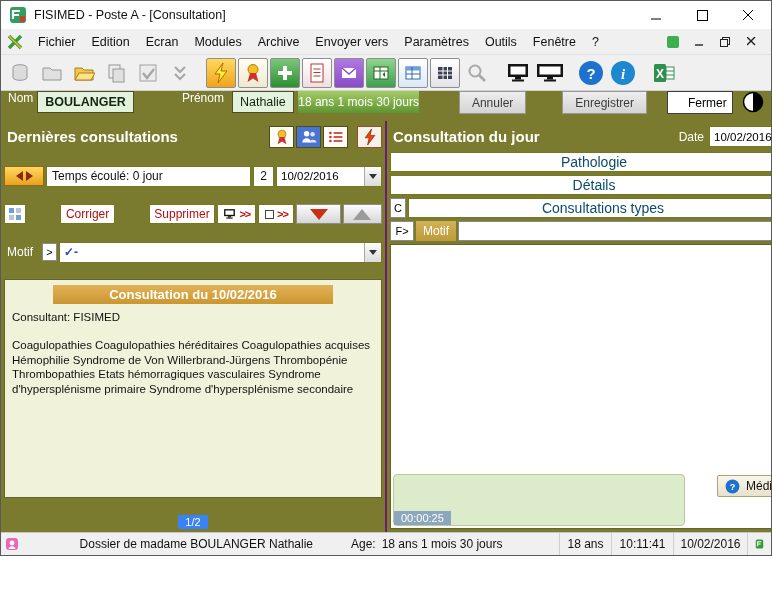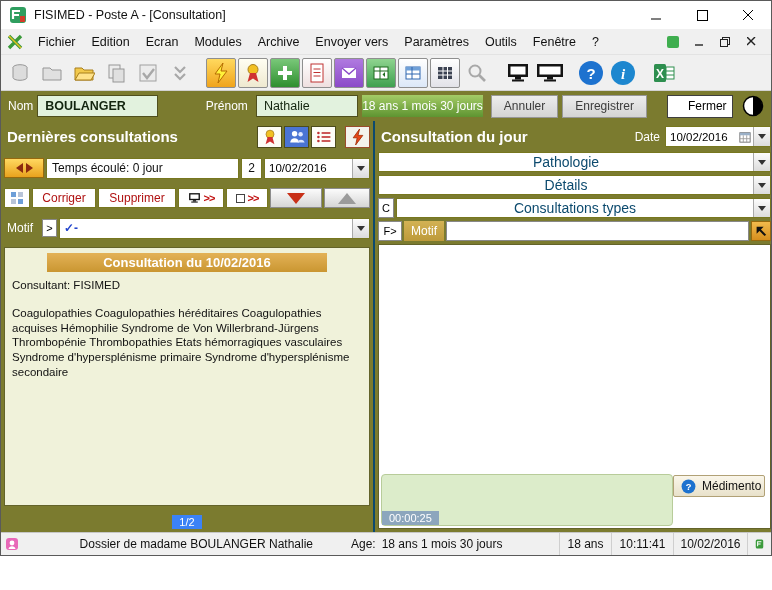--- a/index.html
+++ b/index.html
@@ -1,18 +1,18 @@
 <!DOCTYPE html>
 <html><head>
 <meta charset="utf-8">
 <style>
   * { box-sizing: border-box; margin: 0; padding: 0; }
   html, body { width: 772px; height: 590px; }
   body { font-family: "Liberation Sans", sans-serif; background: #fff; overflow: hidden; }
-  button { font-family: inherit; cursor: default; }
+  button { font-family: inherit; cursor: default; margin-left: 32px; }
 
   .window { width: 772px; height: 556px; border: 1px solid #5a5a5a; display: flex; flex-direction: column; overflow: hidden; background: #f0f0f0; }
 
   
   .titlebar { height: 28px; background: #fff; display: flex; align-items: center; padding-left: 8px; flex: 0 0 auto; }
   .app-icon { width: 18px; height: 18px; margin-right: 7px; display: flex; }
   .title-text { font-size: 12.5px; color: #111; }
   .win-controls { margin-left: auto; display: flex; height: 100%; }
   .wc { width: 46px; height: 100%; display: flex; align-items: center; justify-content: center; }
 
@@ -32,35 +32,35 @@
   .tb-cross  { background: linear-gradient(#79c879, #2f8f2f); border-color: #1d6b1d; }
   .tb-doc    { background: linear-gradient(#ffffff, #efe0e0); border-color: #b05050; }
   .tb-mail   { background: linear-gradient(#b07ae0, #8b4bc8); border-color: #5e2f8c; }
   .tb-tblg   { background: linear-gradient(#8fd48f, #3fa04f); border-color: #2a7a38; }
   .tb-tblb   { background: linear-gradient(#ffffff, #dce8f8); border-color: #5f82b8; }
   .tb-tbld   { background: linear-gradient(#ffffff, #e2e2e8); border-color: #58586a; }
   .tb-help   { background: transparent; border-color: transparent; }
   .sp { width: 7px; }
 
   
-  .patientbar { height: 30px; background: #7b7b2f; display: flex; align-items: center; padding: 0 7px; gap: 4px; flex: 0 0 auto; }
+  .patientbar { height: 30px; background: #7b7b2f; display: flex; padding: 0 7px; gap: 4px; flex: 0 0 auto; }
   .pb-label { color: #fff; font-size: 12px; white-space: nowrap; }
   .pb-field { background: #e2f2de; border: 1px solid #4f4f1d; height: 22px; font-size: 12.5px; display: flex; align-items: center; padding: 0 7px; color: #13250f; }
   .pb-nom { width: 142px; font-weight: bold; }
   .pb-prenom { width: 120px; margin-left: 4px; }
   .pb-prenom-label { margin-left: 44px; }
   .age-chip { width: 130px; height: 22px; background: linear-gradient(#a4cb66, #5e9431); color: #fff; font-size: 12px; display: flex; align-items: center; justify-content: center; white-space: nowrap; }
   .pb-spacer { flex: 1; }
   .pb-btn { height: 23px; padding: 0 12px; font-size: 12px; background: linear-gradient(#ededed, #d4d4d4); border: 1px solid #979797; color: #3c3c3c; }
   .pb-btn.fermer { background: #fff; border: 1px solid #3e3e3e; color: #000; min-width: 66px; margin-left: 16px; padding-left: 20px; }
   .contrast-icon { display: flex; margin-left: 5px; }
 
   
   .main { flex: 1; display: flex; min-height: 0; }
-  .left-panel { width: 386px; background: #7b7b2f; border-right: 2px solid #0c4a6e; display: flex; flex-direction: column; padding: 3px; gap: 8px; }
+  .left-panel { width: 386px; background: #7b7b2f; border-right: 2px solid #701a75; display: flex; flex-direction: column; padding: 3px; gap: 16px; }
   .right-panel { flex: 1; background: #7b7b2f; display: flex; flex-direction: column; padding: 3px; gap: 3px; }
 
   .lp-header { display: flex; align-items: center; height: 25px; }
   .lp-title { color: #fff; font-weight: bold; font-size: 15px; flex: 1; padding-left: 3px; white-space: nowrap; }
   .hbtn { width: 25px; height: 22px; border: 1px solid #4c4c1c; background: #fdfdf6; display: flex; align-items: center; justify-content: center; margin-left: 2px; }
   .hbtn.blue { background: #4a74d4; }
   .hbtn.bolt { margin-left: 9px; background: #f3f3ec; border-color: #9a4c2c; }
 
   .lp-row { display: flex; align-items: center; gap: 2px; height: 22px; }
   .field { background: #fff; border: 1px solid #77771f; height: 21px; font-size: 12px; display: flex; align-items: center; padding: 0 5px; color: #111; }

